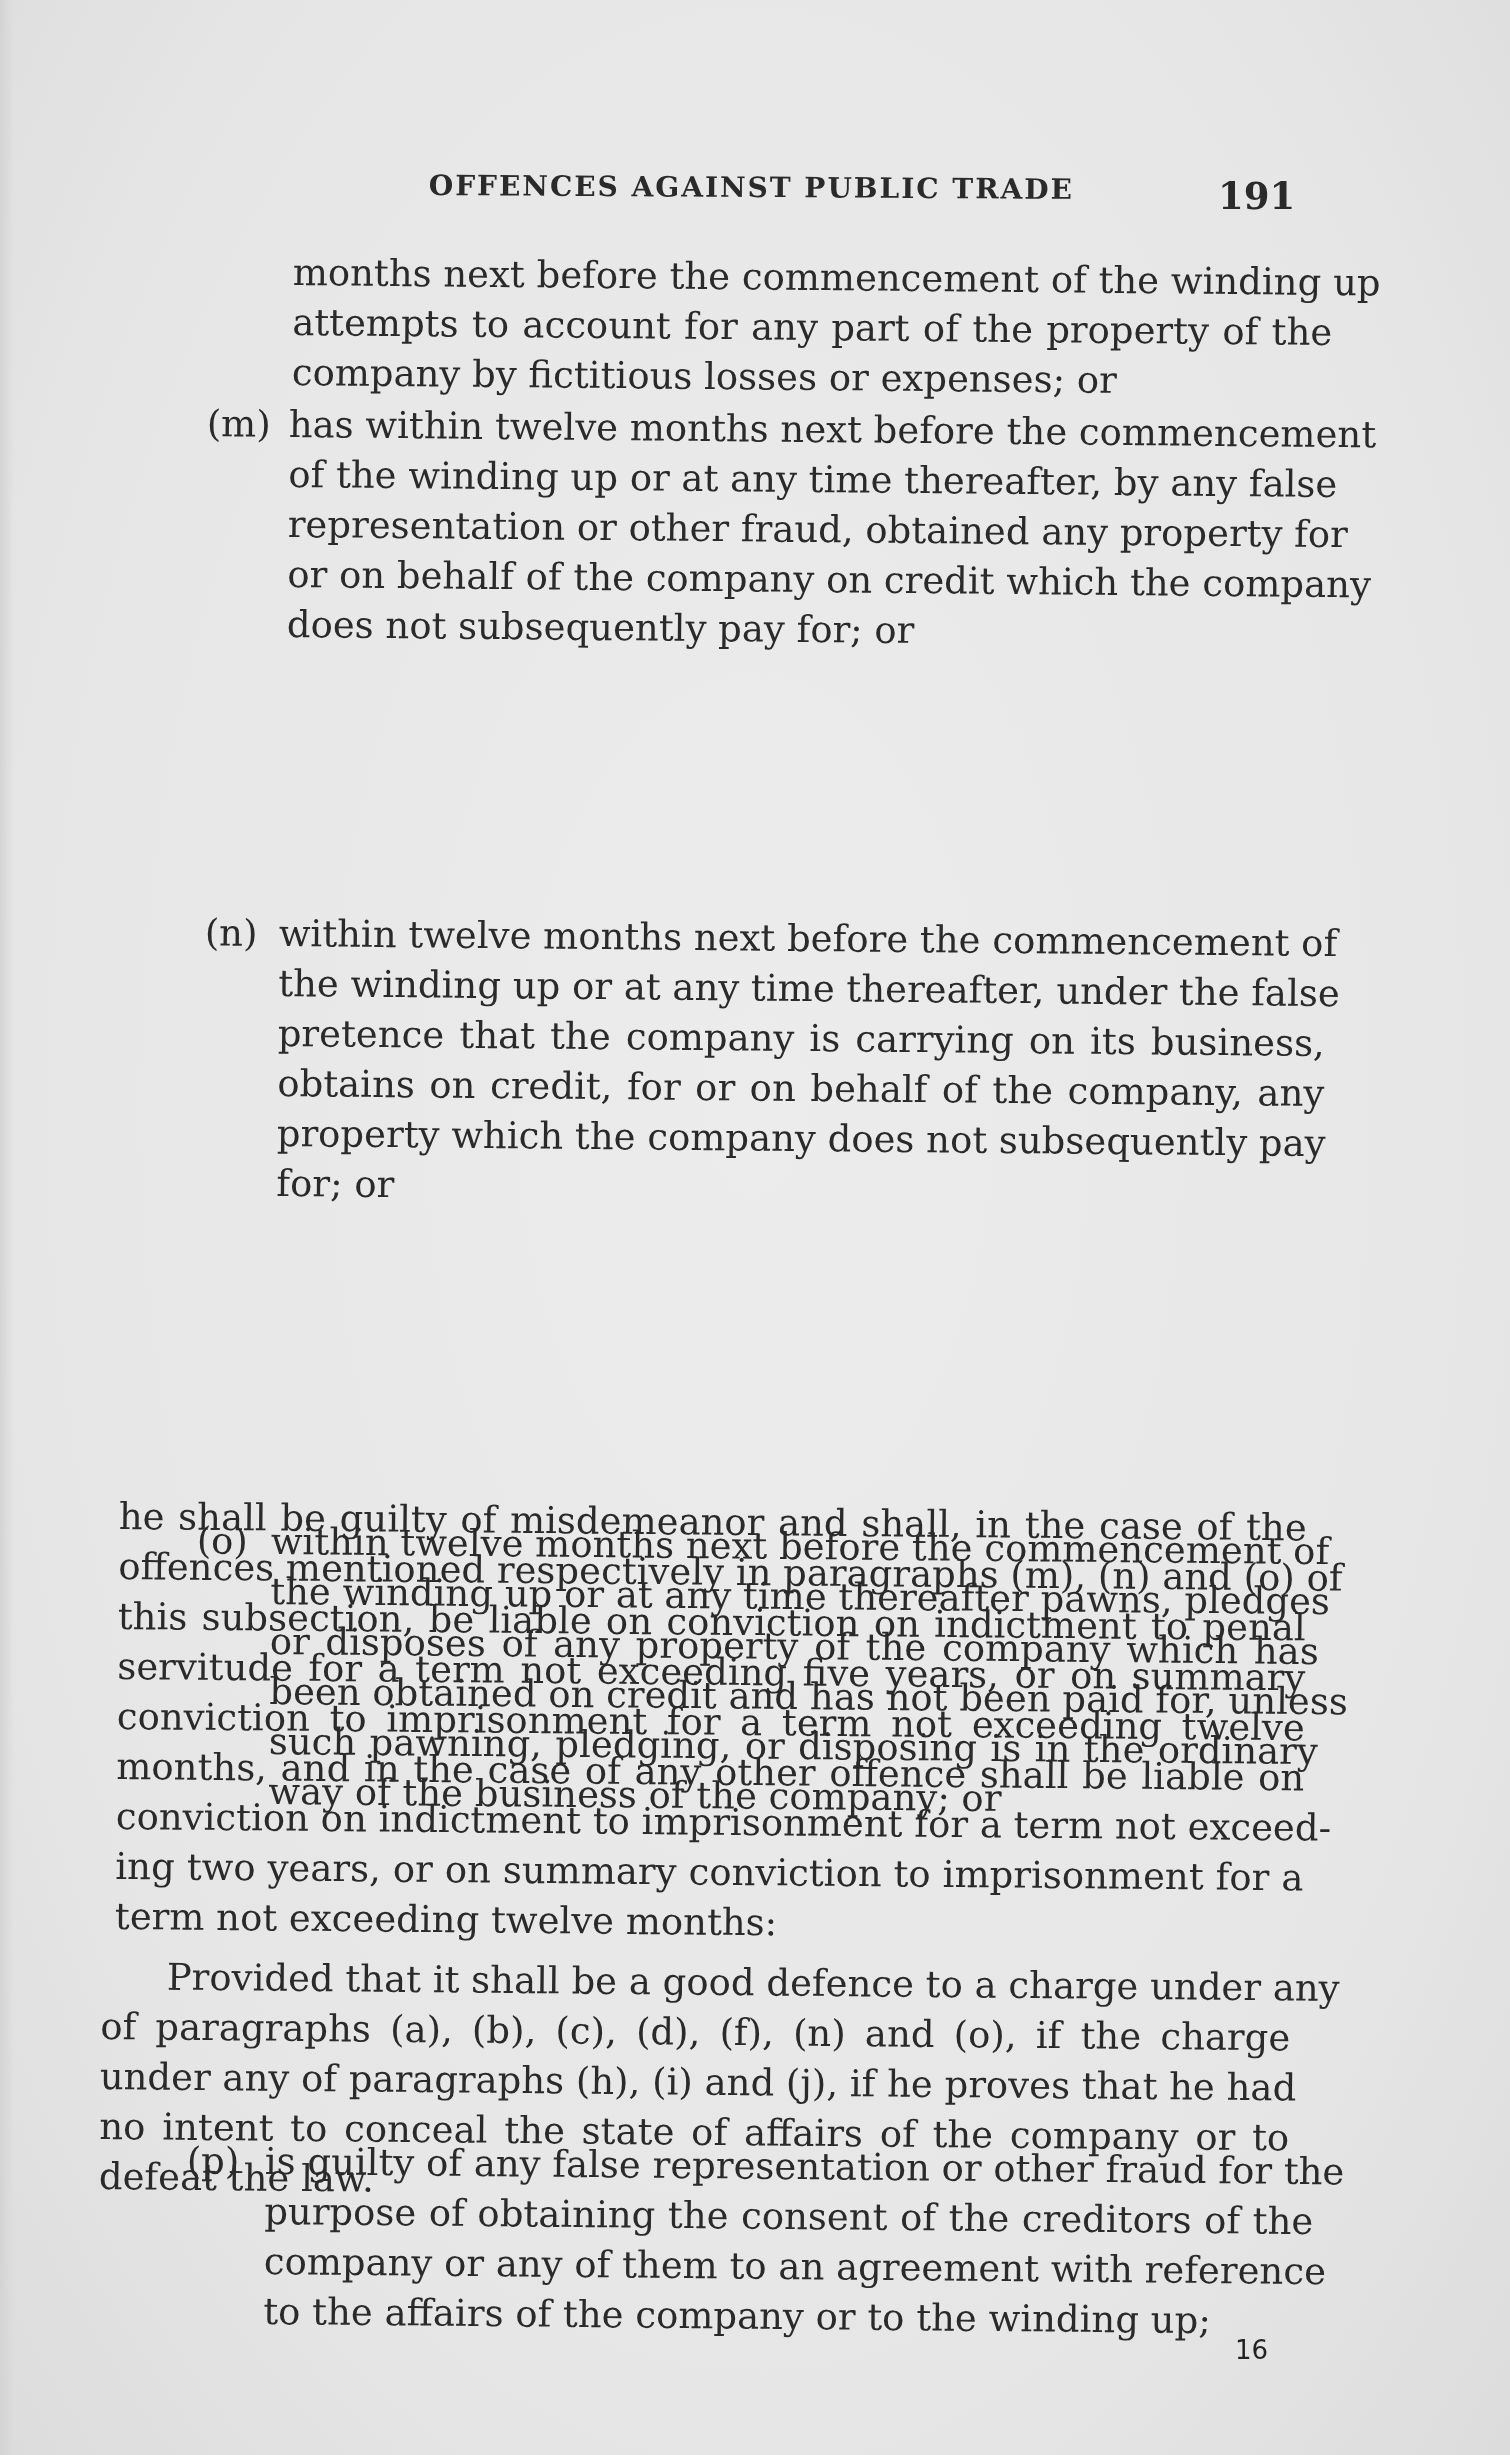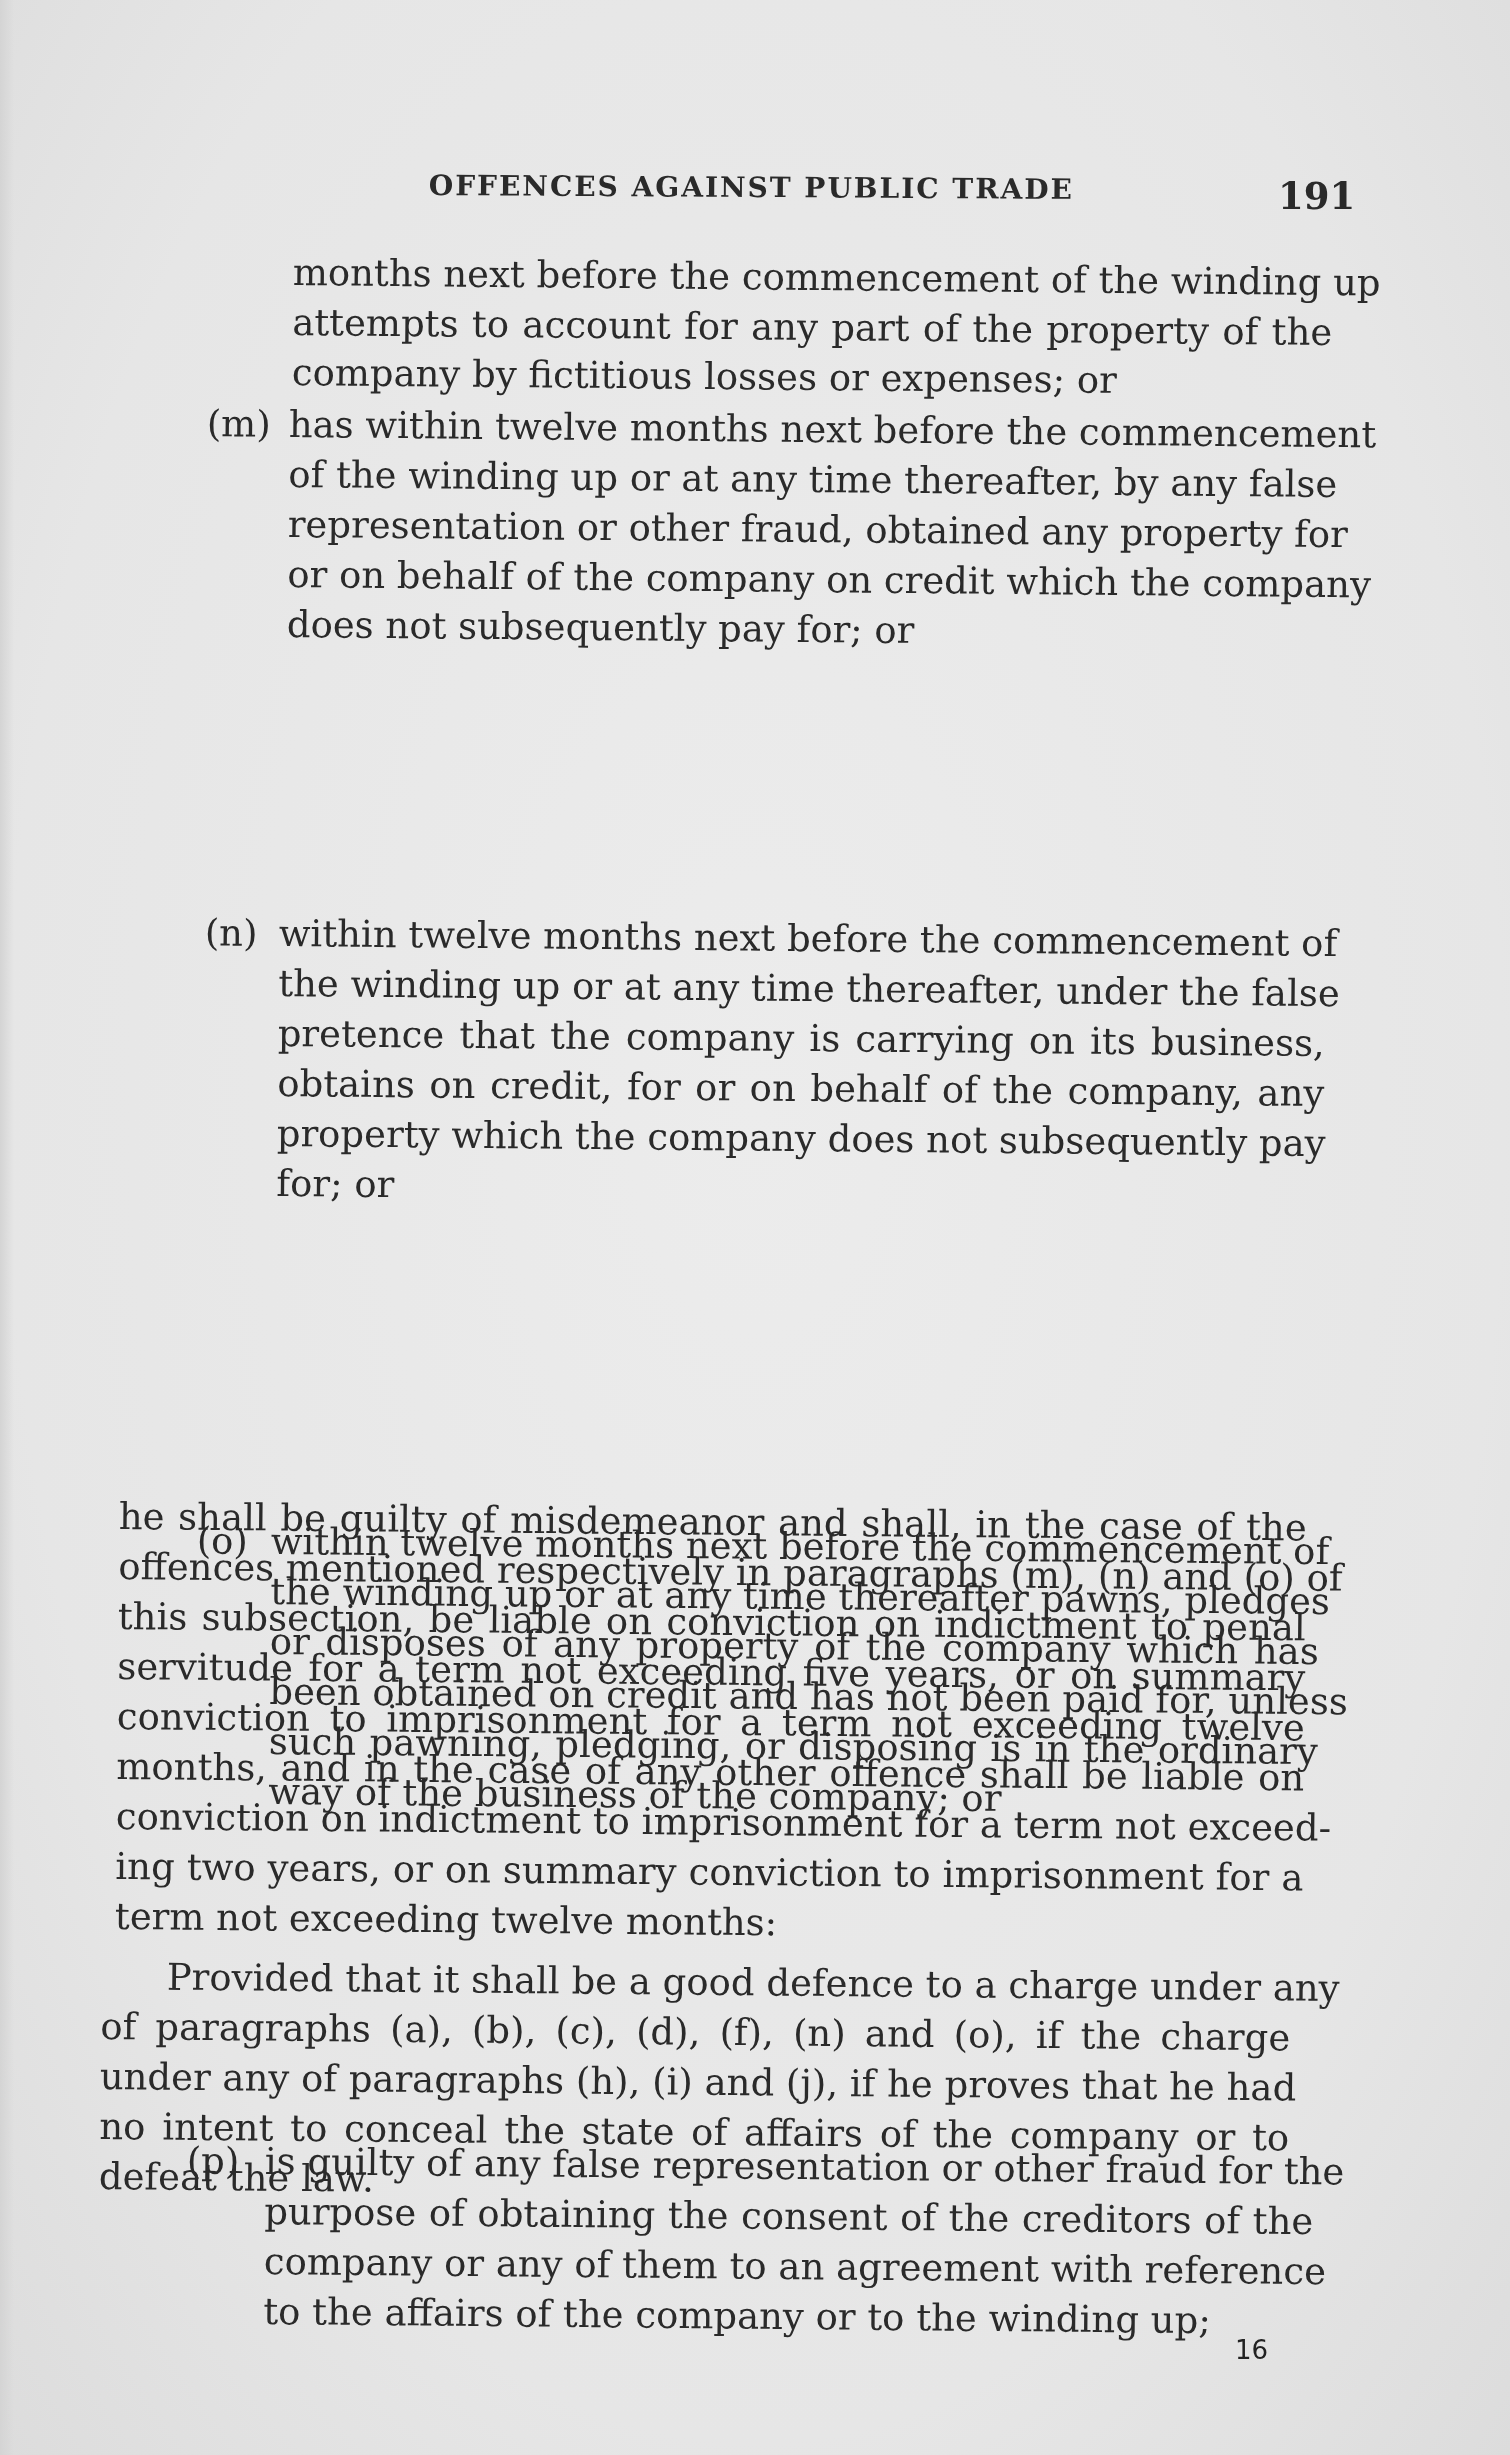--- a/index.html
+++ b/index.html
@@ -17,21 +17,21 @@
   .edge-shadow {
     position: absolute; left: 0; top: 0; width: 13.7px; height: 2456px;
     background: linear-gradient(to right, #d4d4d4, rgba(230,230,230,0));
   }
   .running-head {
     position: absolute; left: 429px; top: 169px;
     font-size: 28px; letter-spacing: 2px; font-weight: bold;
     transform: rotate(0.35deg); transform-origin: left top;
   }
   .folio {
-    position: absolute; left: 1278px; top: 174px;
+    position: absolute; left: 1218px; top: 174px;
     font-size: 37px; font-weight: bold;
   }
   .body-text {
     position: absolute;
     font-size: 37px;
     line-height: 50px;
     transform: rotate(0.55deg); transform-origin: left top;
   }
   .line { white-space: pre; display: block; text-align: justify; text-align-last: justify; }
   .line.last { text-align-last: left; }

